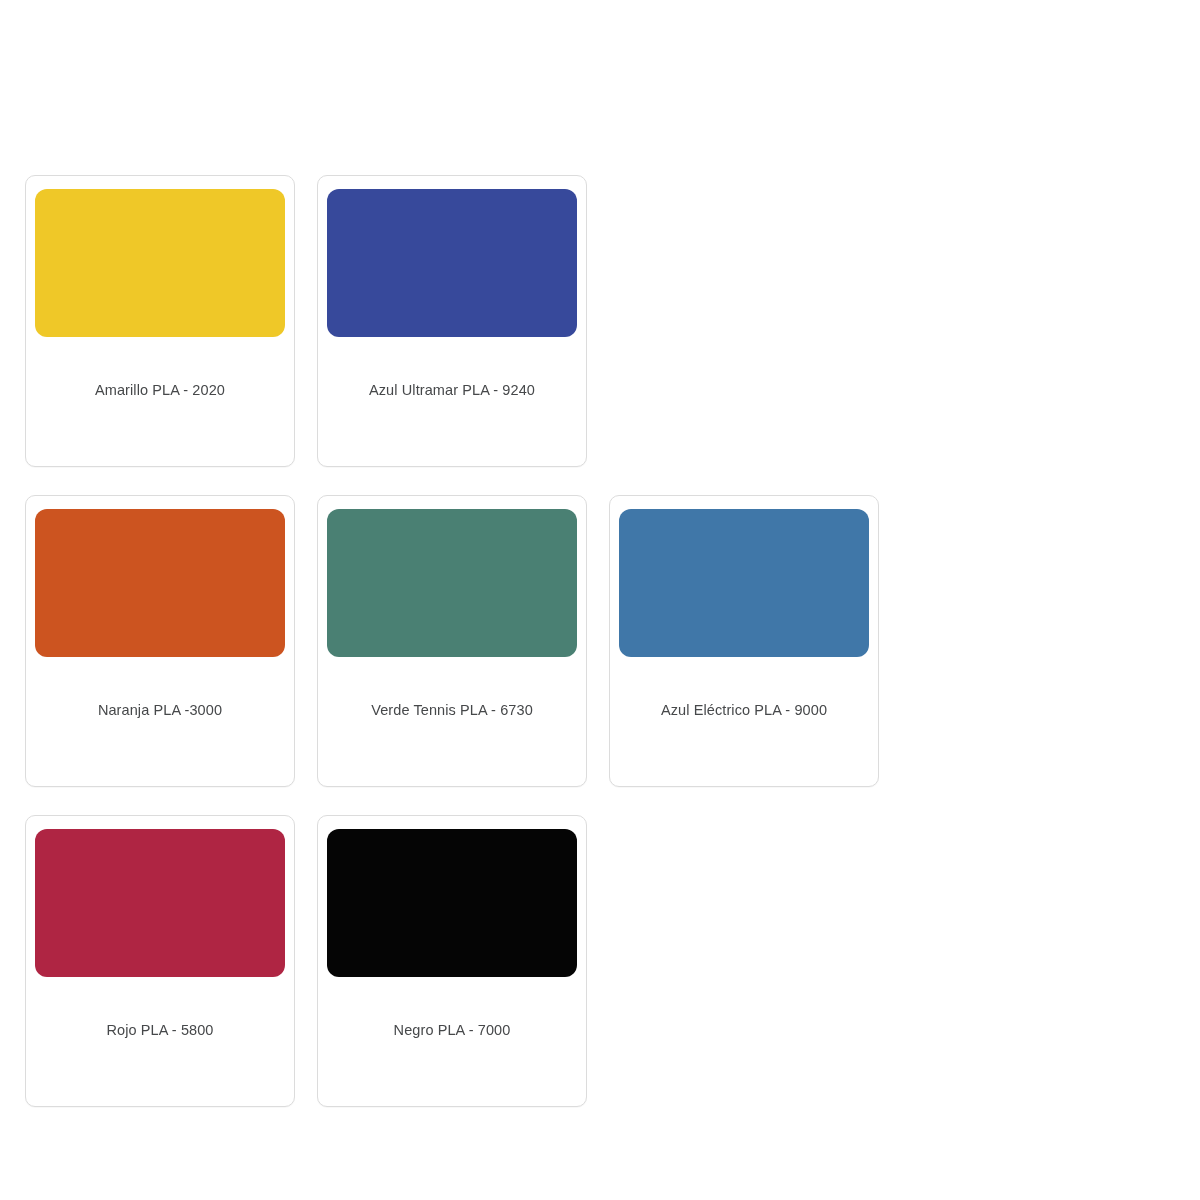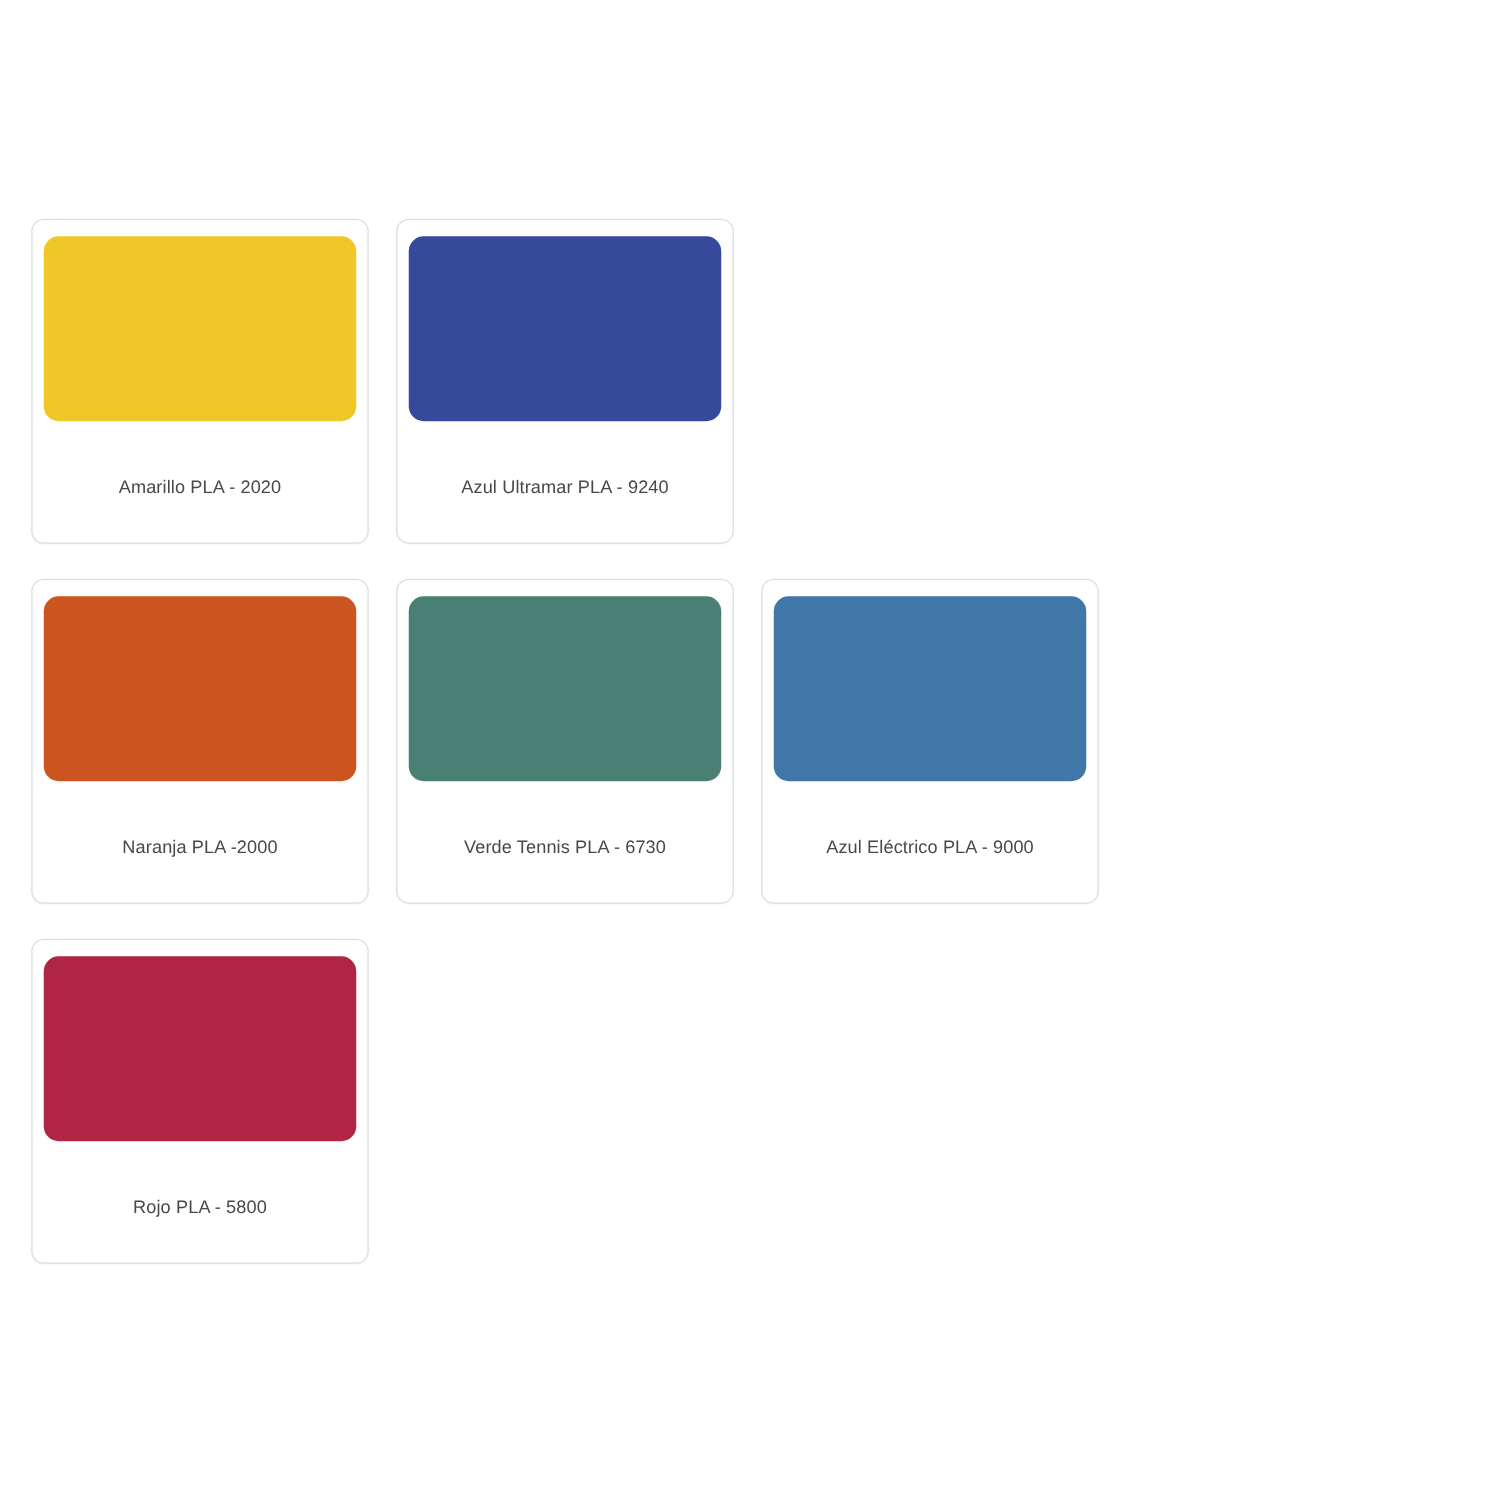--- a/index.html
+++ b/index.html
@@ -30,21 +30,21 @@
   }
 
   .grid-row {
     display: flex;
     flex-direction: row;
     gap: 22px;
   }
 
   .swatch-card {
     width: 270px;
-    height: 260px;
+    height: 292px;
     box-sizing: border-box;
     background: #ffffff;
     border: 1px solid #dcdcdc;
     border-radius: 10px;
     display: flex;
     flex-direction: column;
     align-items: center;
     padding: 13px 9px 0 9px;
     box-shadow: 0 1px 1px rgba(0,0,0,0.03);
   }
@@ -83,33 +83,37 @@
       </div>
       <div class="swatch-card">
         <div class="swatch-color" style="background: rgb(55, 73, 155);"></div>
         <div class="swatch-label">Azul Ultramar PLA - 9240</div>
       </div>
     </div>
 
     <div class="grid-row">
       <div class="swatch-card">
         <div class="swatch-color" style="background: rgb(204, 84, 32);"></div>
-        <div class="swatch-label">Naranja PLA -2000</div>
+        <div class="swatch-label">Naranja PLA -3000</div>
       </div>
       <div class="swatch-card">
         <div class="swatch-color" style="background: rgb(74, 128, 115);"></div>
         <div class="swatch-label">Verde Tennis PLA - 6730</div>
       </div>
       <div class="swatch-card">
         <div class="swatch-color" style="background: rgb(64, 119, 168);"></div>
         <div class="swatch-label">Azul Eléctrico PLA - 9000</div>
       </div>
     </div>
 
     <div class="grid-row">
       <div class="swatch-card">
         <div class="swatch-color" style="background: rgb(175, 37, 67);"></div>
         <div class="swatch-label">Rojo PLA - 5800</div>
       </div>
+      <div class="swatch-card">
+        <div class="swatch-color" style="background: rgb(5, 5, 5);"></div>
+        <div class="swatch-label">Negro PLA - 7000</div>
+      </div>
     </div>
 
   </div>
 </div>
 
 </body></html>

